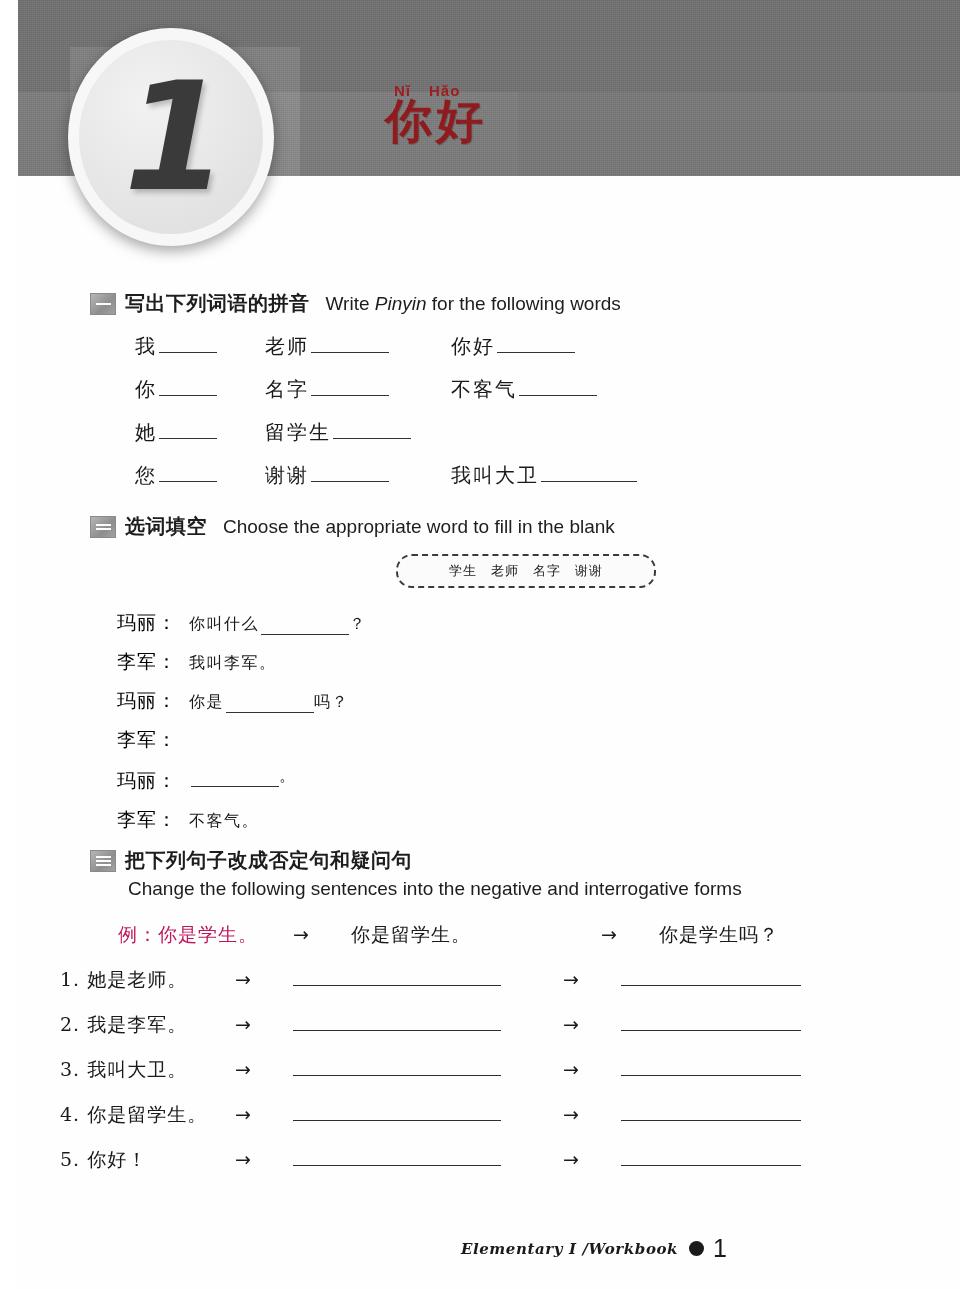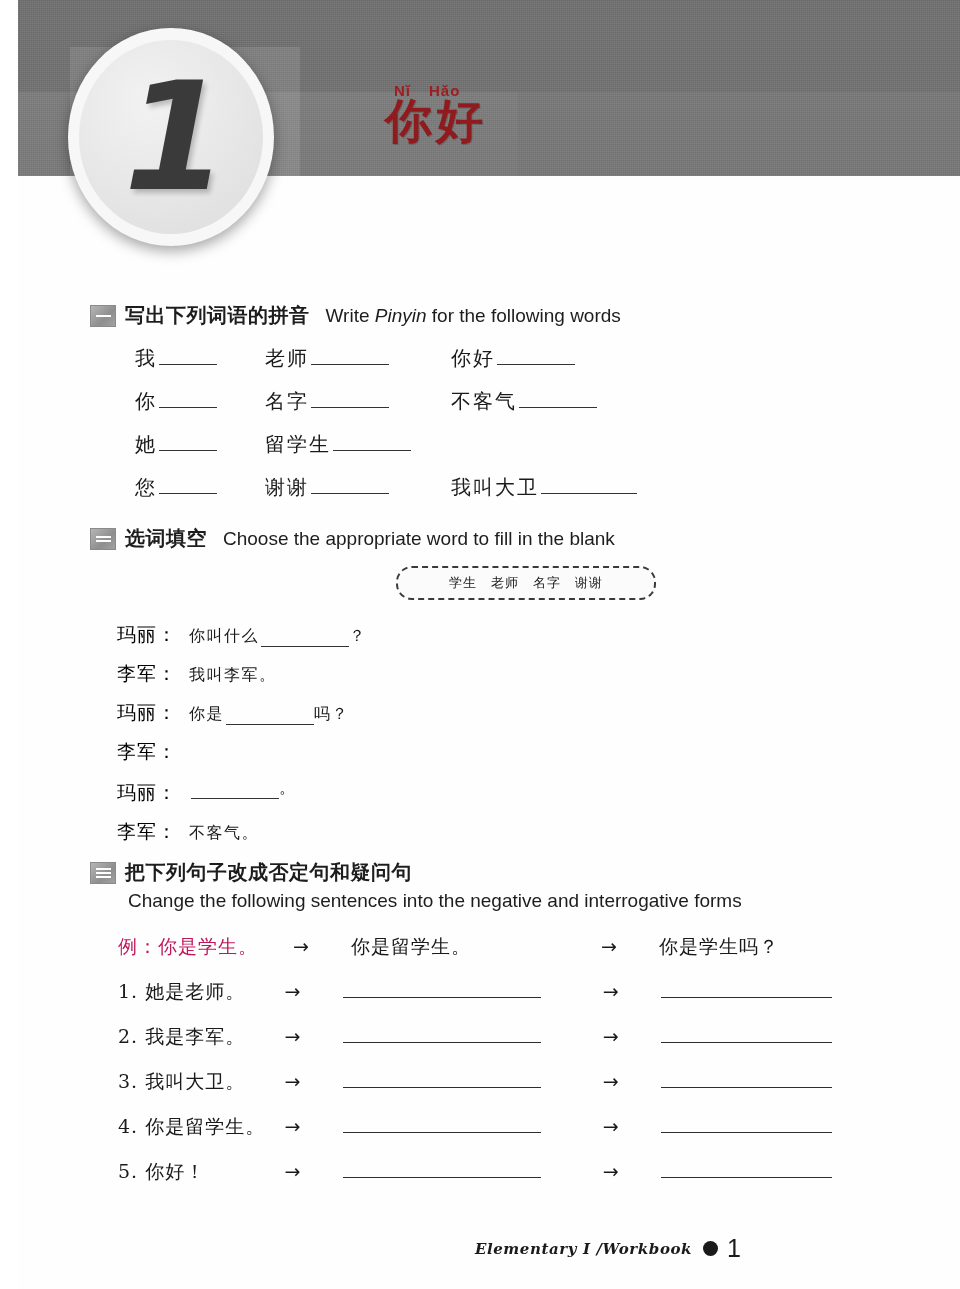--- a/index.html
+++ b/index.html
@@ -39,21 +39,21 @@
 
   
   .title-blk{position:absolute;left:385px;top:82px;z-index:7;text-align:left;}
   .pinyin{font-family:"Liberation Sans",sans-serif;font-size:15px;letter-spacing:1px;
     color:#9e1d20;font-weight:600;margin-bottom:-2px;}
   .pinyin span{display:inline-block;margin:0 9px;}
   .hanzi-title{font-family:"DejaVu Sans","Liberation Sans",sans-serif;font-size:47px;font-weight:bold;
     color:#8f1b1e;letter-spacing:4px;line-height:1.02;text-shadow:1px 1px 0 rgba(0,0,0,.18);}
 
   
-  .content{position:absolute;left:0;top:176px;width:832px;margin-top:12px;}
+  .content{position:absolute;left:0;top:176px;width:832px;}
 
   .sec{position:relative;}
   .sec-head{display:flex;align-items:center;padding-left:90px;}
   .marker{width:26px;height:22px;flex:0 0 26px;margin-right:9px;position:relative;
     background:linear-gradient(135deg,#b6b6b6,#8e8e8e 60%,#a2a2a2);
     border:1px solid #8a8a8a;box-sizing:border-box;
     display:flex;flex-direction:column;justify-content:center;align-items:center;gap:2px;}
   .marker i{display:block;width:15px;height:2px;background:#fdfdfd;}
   .sec-cn{font-family:"DejaVu Sans","Liberation Sans",sans-serif;font-size:20px;font-weight:bold;color:#1d1d1d;
     letter-spacing:.5px;}
@@ -90,29 +90,29 @@
   .line{font-family:"DejaVu Serif","Liberation Serif",serif;font-size:16px;color:#1a1a1a;letter-spacing:1.5px;
     display:flex;align-items:flex-end;}
 
   
   .ex3{margin-top:14px;}
   .ex3ex{display:flex;align-items:baseline;padding-left:118px;margin-top:22px;}
   .ex3ex .a{width:175px;font-family:Liberation Mono, monospace;font-size:19px;color:#be185d;letter-spacing:1px;}
   .arw{font-family:"DejaVu Sans",sans-serif;font-size:19px;color:#1a1a1a;width:58px;flex:0 0 58px;}
   .ex3ex .b{width:250px;font-family:"DejaVu Serif","Liberation Serif",serif;font-size:19px;color:#1a1a1a;letter-spacing:1px;}
   .ex3ex .c{font-family:"DejaVu Serif","Liberation Serif",serif;font-size:19px;color:#1a1a1a;letter-spacing:1px;}
-  .ex3row{display:flex;align-items:baseline;padding-left:118px;margin-top:19px;}
+  .ex3row{display:flex;align-items:baseline;padding-left:60px;margin-top:19px;}
   .ex3row .a{width:175px;font-family:"DejaVu Serif","Liberation Serif",serif;font-size:19px;color:#1a1a1a;letter-spacing:1px;}
   .blank{display:inline-block;border-bottom:1.3px solid #2e2e2e;height:16px;}
   .bl1{width:208px;margin-right:62px;}
   .bl2{width:180px;}
 
   
   .footer{position:absolute;left:0;bottom:26px;width:760px;
-    display:flex;align-items:center;justify-content:flex-end;padding-right:33px;box-sizing:border-box;margin-left:14px;}
+    display:flex;align-items:center;justify-content:flex-end;padding-right:33px;box-sizing:border-box;}
   .fbook{font-family:"DejaVu Serif","Liberation Serif",serif;font-style:italic;font-weight:bold;
     font-size:15px;color:#1a1a1a;letter-spacing:.6px;}
   .fdot{width:15px;height:15px;border-radius:50%;background:#1a1a1a;margin:0 9px 0 11px;}
   .fpage{font-family:"Liberation Sans",sans-serif;font-size:25px;color:#1a1a1a;}
 
   .edgeL{position:absolute;left:0;top:0;width:18px;height:1289px;background:#ffffff;}
 </style>
 </head>
 <body>
 

